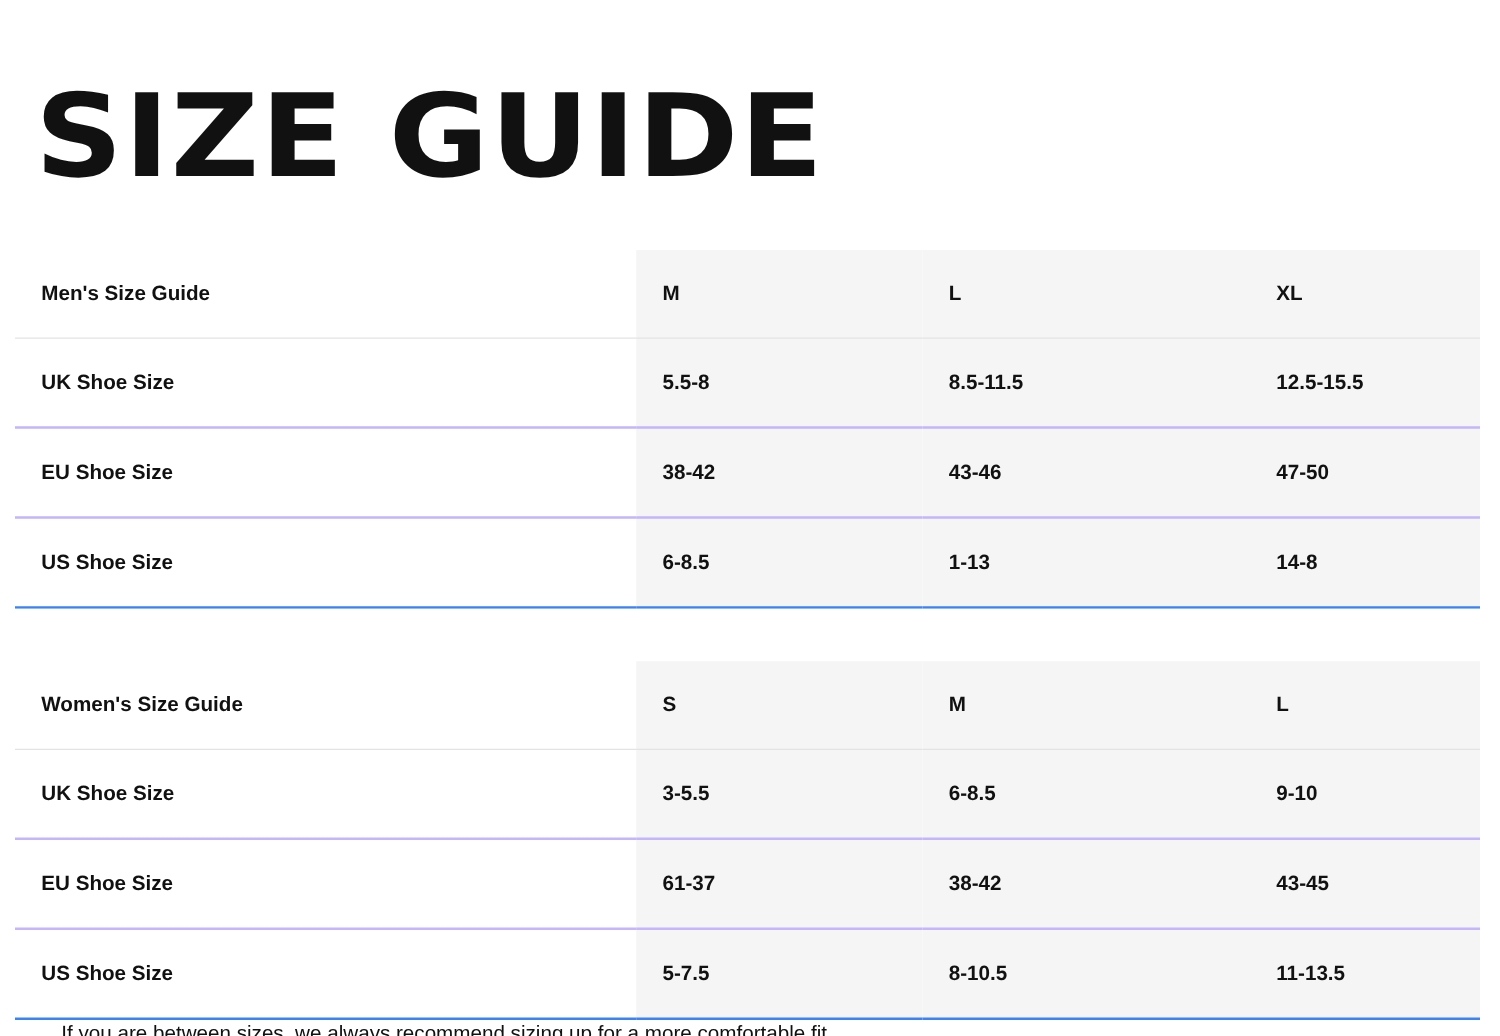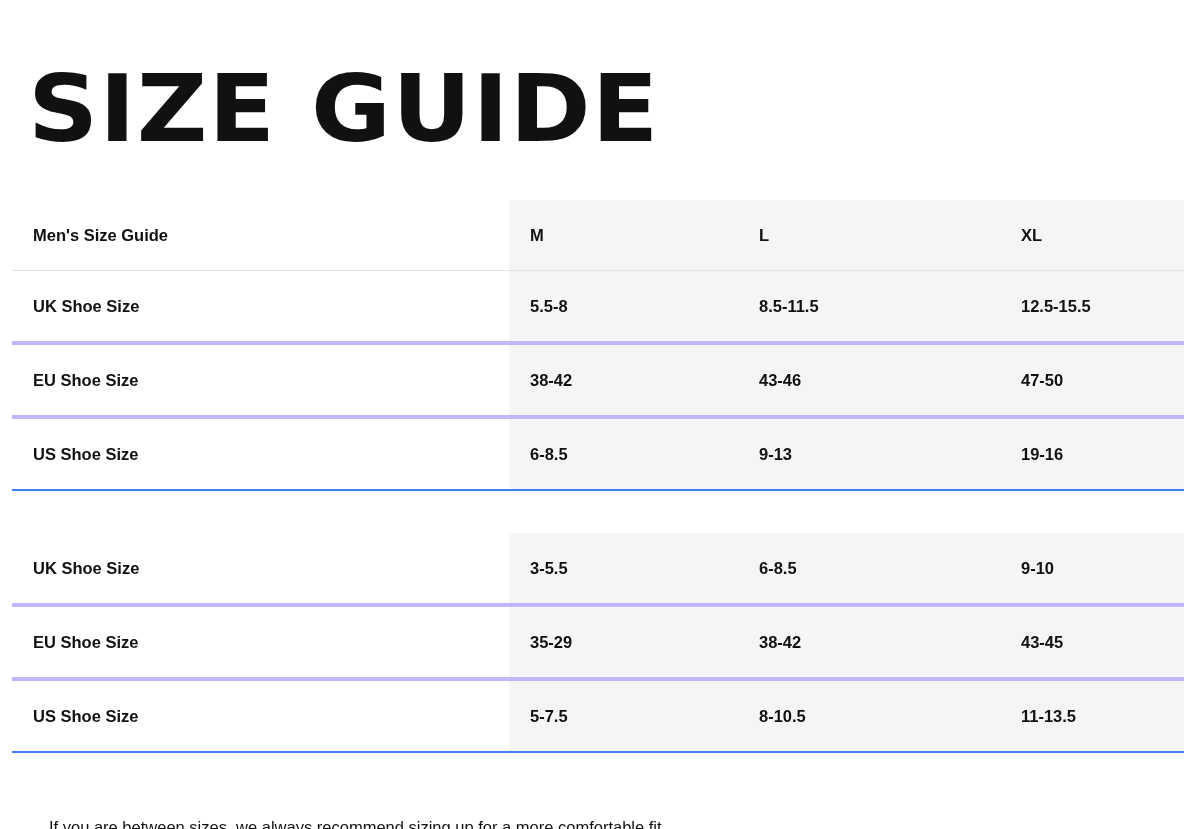--- a/index.html
+++ b/index.html
@@ -51,21 +51,21 @@
   table.size-table col.c2 { width: 262px; }
   table.size-table col.c3 { width: 184px; }
 
   table.size-table td,
   table.size-table th {
     text-align: left;
     vertical-align: middle;
     padding: 0 0 0 21px;
     height: 70px;
     font-size: 16.5px;
-    border-bottom: 4px solid #c4b5fd;
+    border-bottom: 2px solid #c4b5fd;
   }
   table.size-table tr.head th {
     font-weight: 700;
   }
   table.size-table td.label,
   table.size-table th.label {
     font-weight: 700;
     padding-left: 21px;
     background: #ffffff;
   }
@@ -124,45 +124,51 @@
         </tr>
         <tr>
           <td class="label">EU Shoe Size</td>
           <td class="val">38-42</td>
           <td class="val">43-46</td>
           <td class="val">47-50</td>
         </tr>
         <tr>
           <td class="label">US Shoe Size</td>
           <td class="val">6-8.5</td>
-          <td class="val">9-13</td>
-          <td class="val">19-16</td>
+          <td class="val">1-13</td>
+          <td class="val">14-8</td>
         </tr>
       </tbody>
     </table>
 
     <div class="spacer-block"></div>
 
     <table class="size-table">
       <colgroup>
           <col class="c0">
           <col class="c1">
           <col class="c2">
           <col class="c3">
         </colgroup>
       <tbody>
+        <tr class="head">
+          <th class="label">Women's Size Guide</th>
+          <th class="val">S</th>
+          <th class="val">M</th>
+          <th class="val">L</th>
+        </tr>
         <tr>
           <td class="label">UK Shoe Size</td>
           <td class="val">3-5.5</td>
           <td class="val">6-8.5</td>
           <td class="val">9-10</td>
         </tr>
         <tr>
           <td class="label">EU Shoe Size</td>
-          <td class="val">35-29</td>
+          <td class="val">61-37</td>
           <td class="val">38-42</td>
           <td class="val">43-45</td>
         </tr>
         <tr>
           <td class="label">US Shoe Size</td>
           <td class="val">5-7.5</td>
           <td class="val">8-10.5</td>
           <td class="val">11-13.5</td>
         </tr>
       </tbody>

